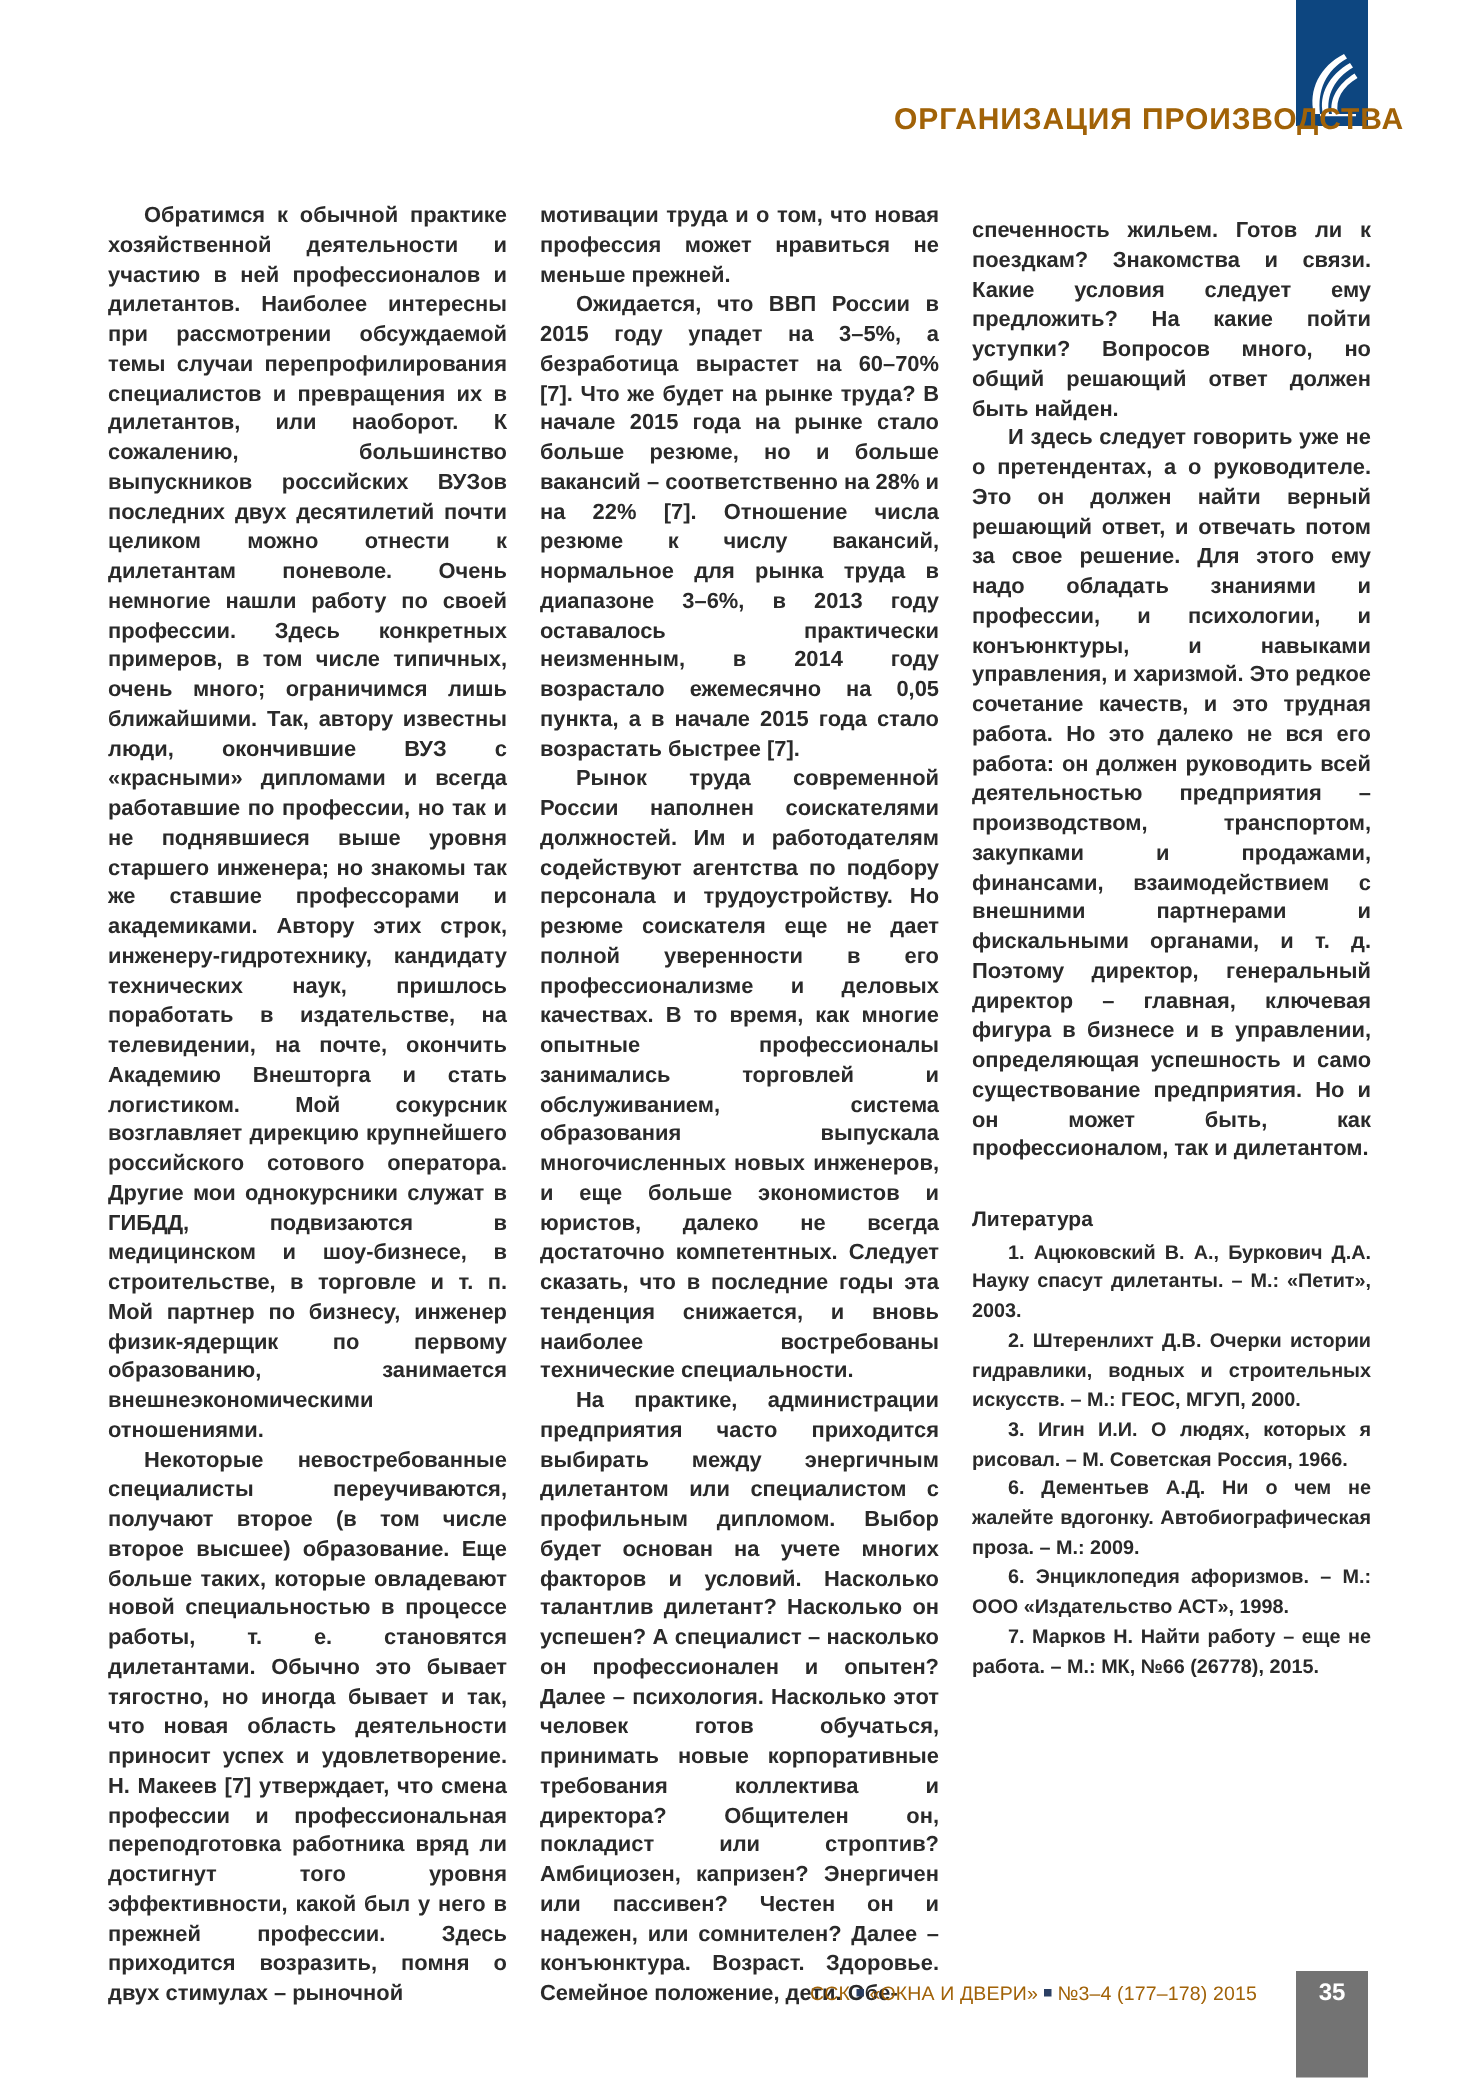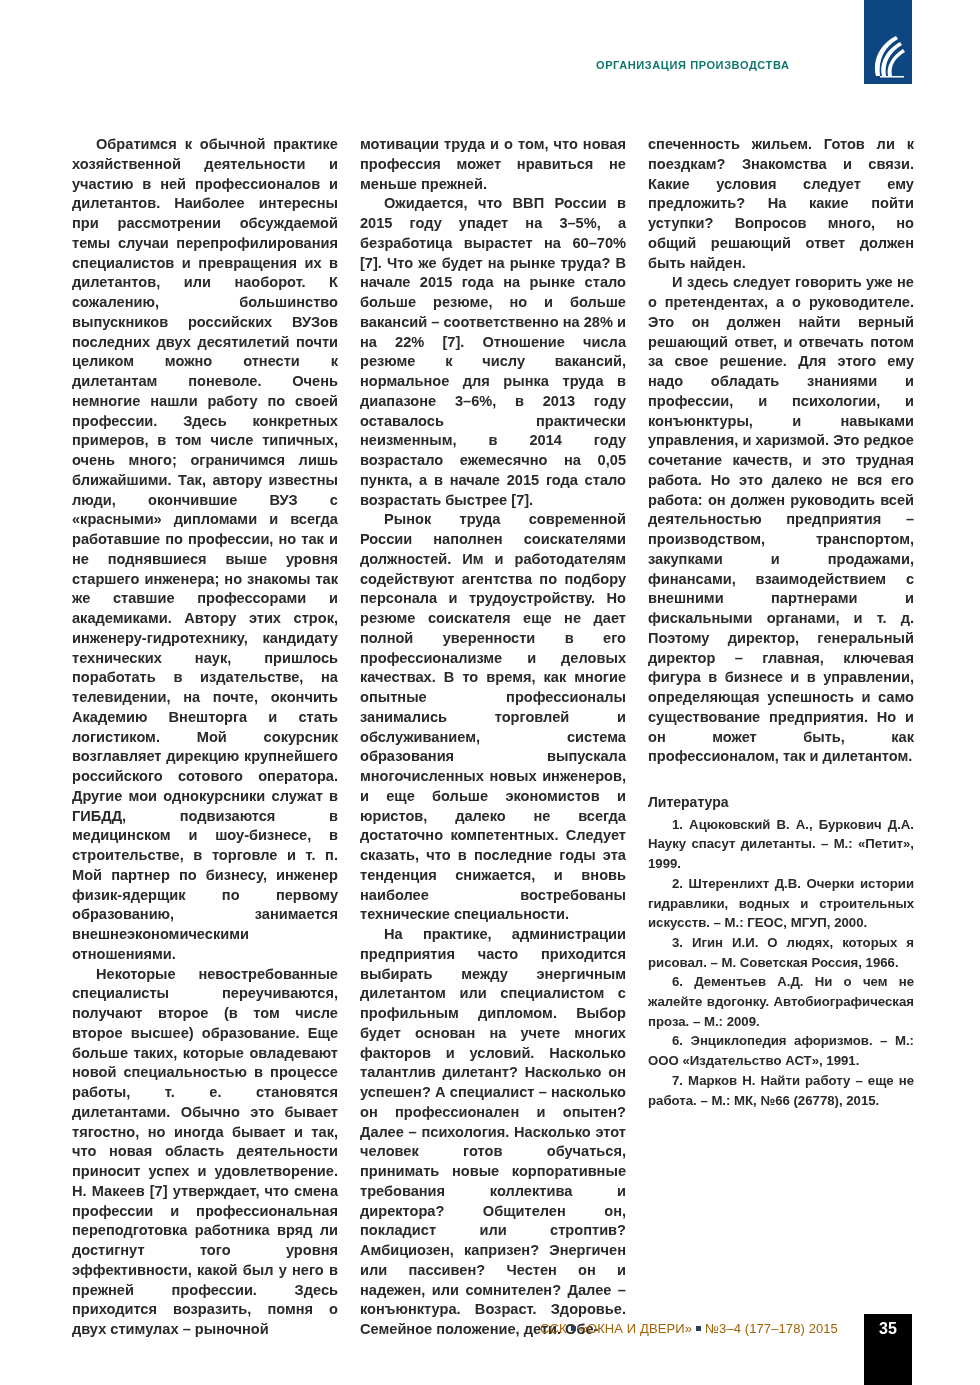--- a/index.html
+++ b/index.html
@@ -1,33 +1,33 @@
 <!DOCTYPE html>
 <html><head>
 <meta charset="utf-8">
 <style>
   html, body { margin: 0; padding: 0; background: #ffffff; }
   body { width: 980px; height: 1385px; position: relative; overflow: hidden;
          font-family: "Liberation Sans", "DejaVu Sans", sans-serif; color: #2a2a2a; }
   .logo-box { position: absolute; left: 864px; top: 0; width: 48px; height: 84px; background: #0d4680; }
   .logo-box svg { position: absolute; left: 6px; top: 30px; }
-  .section-title { position: absolute; left: 596px; top: 59px; font-size: 11px; font-weight: bold;
-                   letter-spacing: 0.6px; color: #0f766e; white-space: nowrap; }
+  .section-title { position: absolute; left: 596px; top: 69px; font-size: 20px; font-weight: bold;
+                   letter-spacing: 0.6px; color: #a16207; white-space: nowrap; }
   .col { position: absolute; top: 135px; width: 266px; font-size: 14.6px; line-height: 19.75px;
          text-align: justify; hyphens: manual; }
   .col p { margin: 0; text-indent: 24px; font-weight: bold; }
   .col p.cont { text-indent: 0; }
   #col1 { left: 72px; }
   #col2 { left: 360px; }
-  #col3 { left: 648px; }
+  #col3 { left: 648px; margin-top: 10px; }
   .lit-title { font-weight: bold; font-size: 14px; margin: 26px 0 2px 0; }
   .ref { font-size: 13.2px; line-height: 19.7px; margin: 0; text-indent: 24px; text-align: justify; }
   .footer { position: absolute; left: 540px; top: 1321px; font-size: 13px; color: #a16207; white-space: nowrap; letter-spacing: 0.1px; }
   .footer .sq { display: inline-block; width: 5px; height: 5px; background: #2b3f63; margin: 0 4px; vertical-align: middle; position: relative; top: -1px; }
-  .page-box { position: absolute; left: 864px; top: 1314px; width: 48px; height: 71px; background: #000000; }
+  .page-box { position: absolute; left: 864px; top: 1314px; width: 48px; height: 71px; background: #737373; }
   .page-num { position: absolute; left: 0; top: 6px; width: 48px; text-align: center; color: #ffffff;
               font-weight: bold; font-size: 16px; font-family: "Liberation Sans Narrow", "Liberation Sans", sans-serif; }
 </style>
 </head>
 <body>
 
 <div class="logo-box">
   <svg width="36" height="50" viewBox="0 0 36 50">
     <path d="M6 46 C2 30 10 14 26 6 L28 9 C14 17 8 30 10 46 Z" fill="#ffffff"></path>
     <path d="M12 46 C9 33 16 20 30 12 L32 15 C20 22 14 33 16 46 Z" fill="#ffffff"></path>
@@ -46,25 +46,25 @@
   <p class="cont">мотивации труда и о том, что новая профессия может нравиться не меньше прежней.</p>
   <p>Ожидается, что ВВП России в 2015 году упадет на 3–5%, а безработица вырастет на 60–70% [7]. Что же будет на рынке труда? В начале 2015 года на рынке стало больше резюме, но и больше вакансий – соответственно на 28% и на 22% [7]. Отношение числа резюме к числу вакансий, нормальное для рынка труда в диапазоне 3–6%, в 2013 году оставалось практически неизменным, в 2014 году возрастало ежемесячно на 0,05 пункта, а в начале 2015 года стало возрастать быстрее [7].</p>
   <p>Рынок труда современной России наполнен соискателями должностей. Им и работодателям содействуют агентства по подбору персонала и трудоустройству. Но резюме соискателя еще не дает полной уверенности в его профессионализме и деловых качествах. В то время, как многие опытные профессионалы занимались торговлей и обслуживанием, система образования выпускала многочисленных новых инженеров, и еще больше экономистов и юристов, далеко не всегда достаточно компетентных. Следует сказать, что в последние годы эта тенденция снижается, и вновь наиболее востребованы технические специальности.</p>
   <p>На практике, администрации предприятия часто приходится выбирать между энергичным дилетантом или специалистом с профильным дипломом. Выбор будет основан на учете многих факторов и условий. Насколько талантлив дилетант? Насколько он успешен? А специалист – насколько он профессионален и опытен? Далее – психология. Насколько этот человек готов обучаться, принимать новые корпоративные требования коллектива и директора? Общителен он, покладист или строптив? Амбициозен, капризен? Энергичен или пассивен? Честен он и надежен, или сомнителен? Далее – конъюнктура. Возраст. Здоровье. Семейное положение, дети. Обе-</p>
 </div>
 
 <div class="col" id="col3">
   <p class="cont">спеченность жильем. Готов ли к поездкам? Знакомства и связи. Какие условия следует ему предложить? На какие пойти уступки? Вопросов много, но общий решающий ответ должен быть найден.</p>
   <p>И здесь следует говорить уже не о претендентах, а о руководителе. Это он должен найти верный решающий ответ, и отвечать потом за свое решение. Для этого ему надо обладать знаниями и профессии, и психологии, и конъюнктуры, и навыками управления, и харизмой. Это редкое сочетание качеств, и это трудная работа. Но это далеко не вся его работа: он должен руководить всей деятельностью предприятия – производством, транспортом, закупками и продажами, финансами, взаимодействием с внешними партнерами и фискальными органами, и т. д. Поэтому директор, генеральный директор – главная, ключевая фигура в бизнесе и в управлении, определяющая успешность и само существование предприятия. Но и он может быть, как профессионалом, так и дилетантом.</p>
   <div class="lit-title">Литература</div>
-  <p class="ref">1. Ацюковский В. А., Буркович Д.А. Науку спасут дилетанты. – М.: «Петит», 1999.</p>
+  <p class="ref">1. Ацюковский В. А., Буркович Д.А. Науку спасут дилетанты. – М.: «Петит», 2003.</p>
   <p class="ref">2. Штеренлихт Д.В. Очерки истории гидравлики, водных и строительных искусств. – М.: ГЕОС, МГУП, 2000.</p>
   <p class="ref">3. Игин И.И. О людях, которых я рисовал. – М. Советская Россия, 1966.</p>
   <p class="ref">6. Дементьев А.Д. Ни о чем не жалейте вдогонку. Автобиографическая проза. – М.: 2009.</p>
-  <p class="ref">6. Энциклопедия афоризмов. – М.: ООО «Издательство АСТ», 1991.</p>
+  <p class="ref">6. Энциклопедия афоризмов. – М.: ООО «Издательство АСТ», 1998.</p>
   <p class="ref">7. Марков Н. Найти работу – еще не работа. – М.: МК, №66 (26778), 2015.</p>
 </div>
 
 <div class="footer">
   <span>ССК</span><span class="sq"></span><span>«ОКНА И ДВЕРИ»</span><span class="sq"></span><span>№3–4 (177–178) 2015</span>
 </div>
 <div class="page-box">
   <div class="page-num">35</div>
 </div>
 

